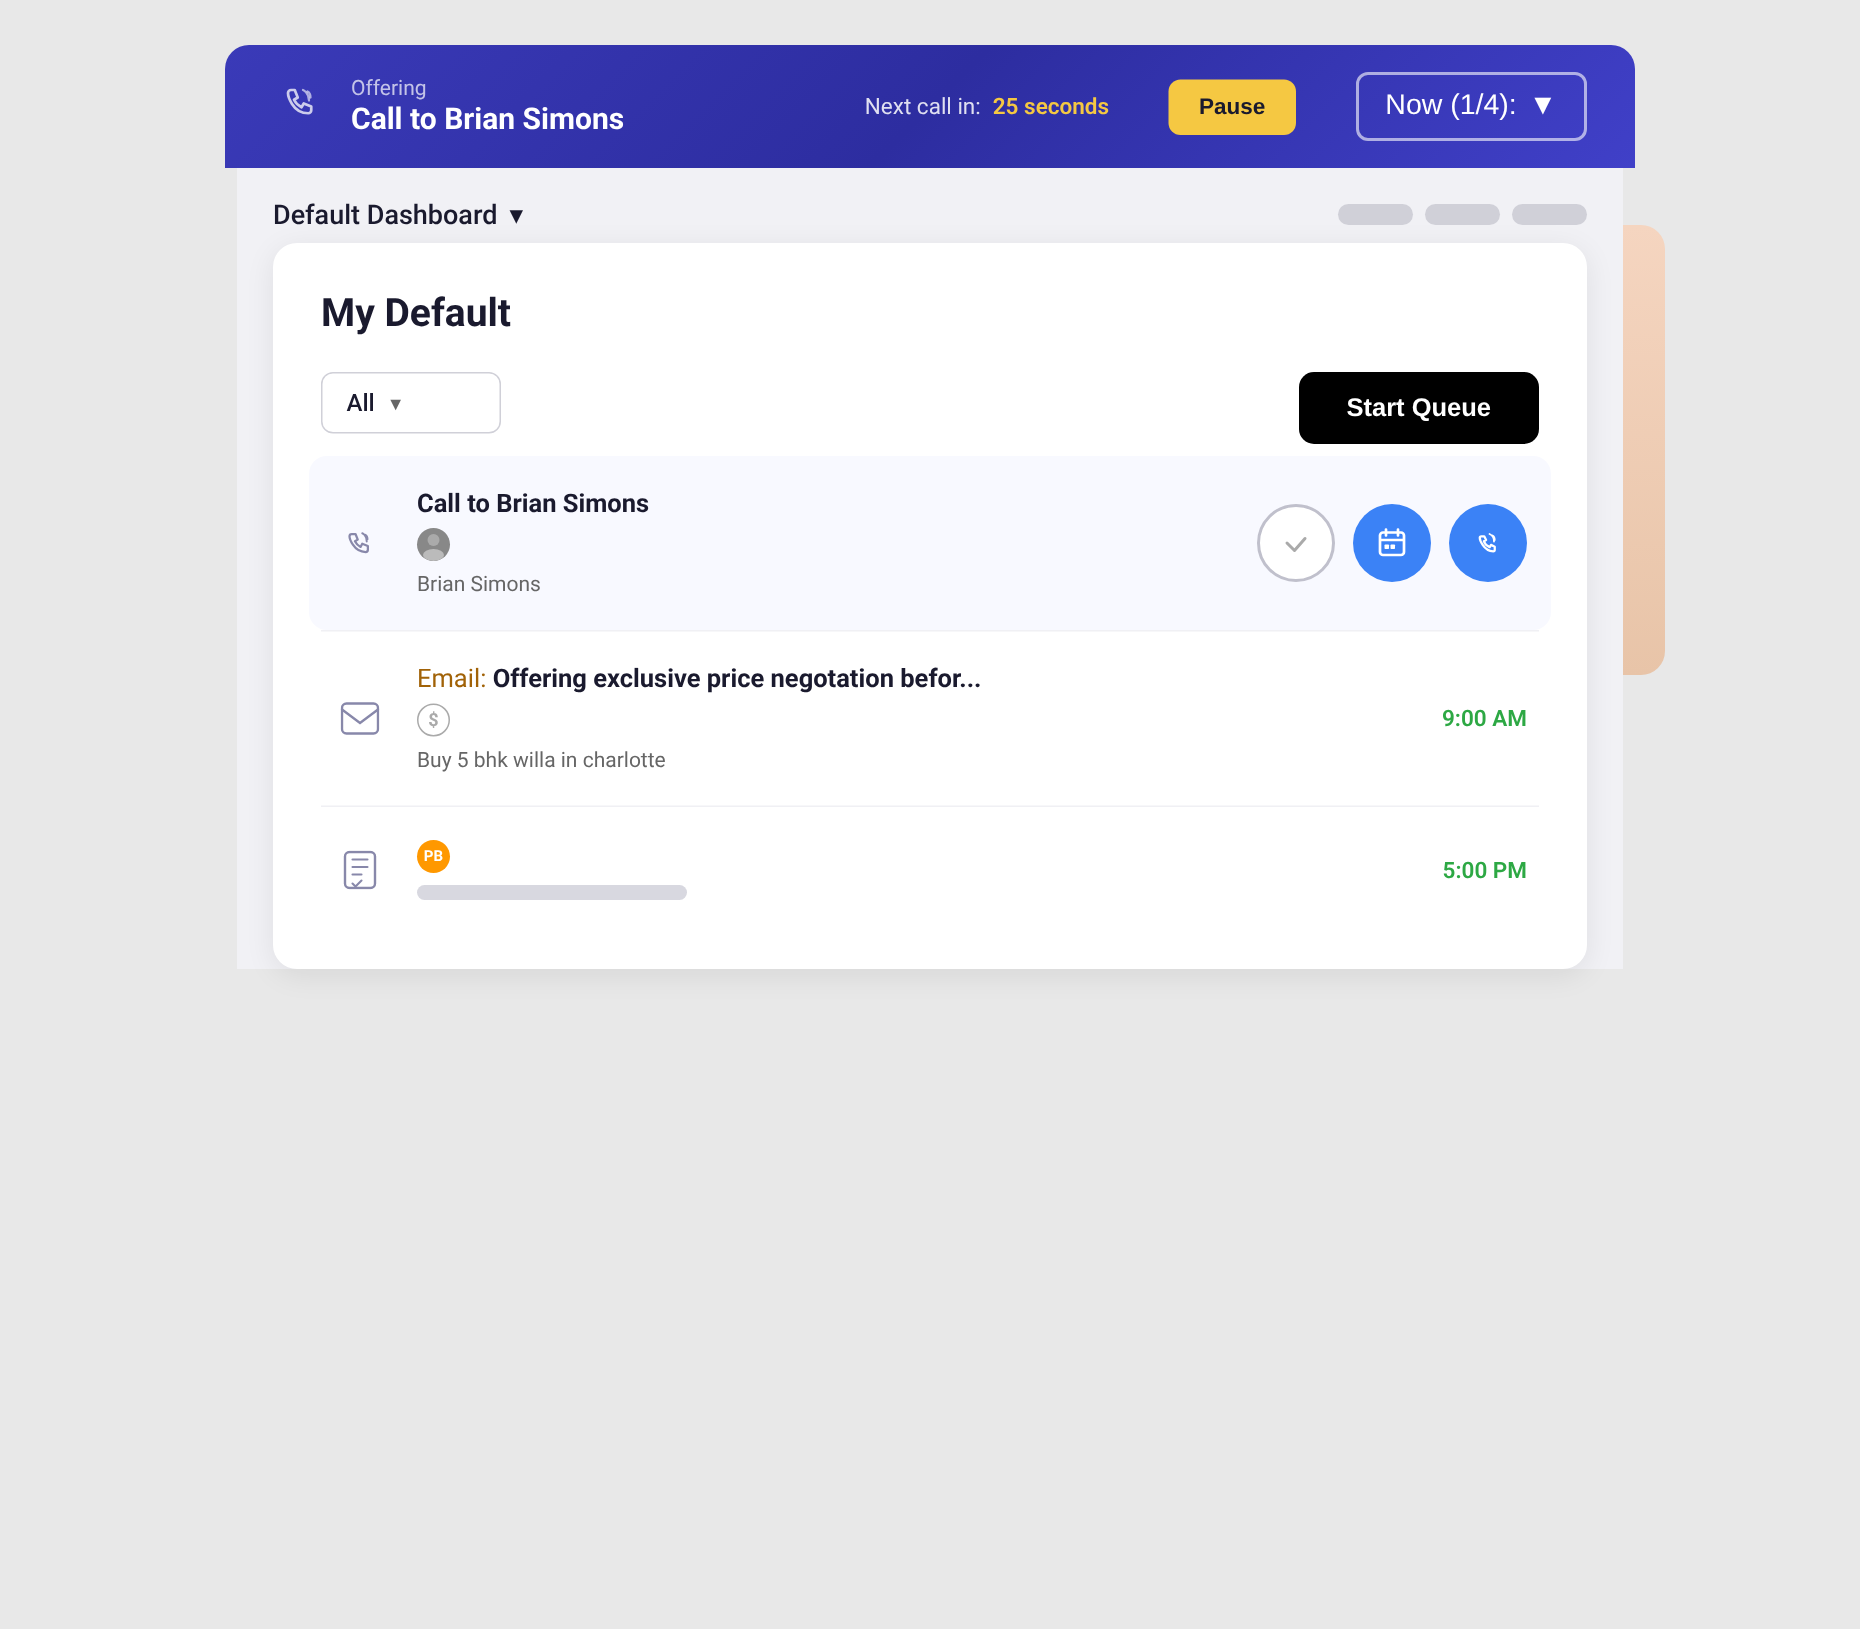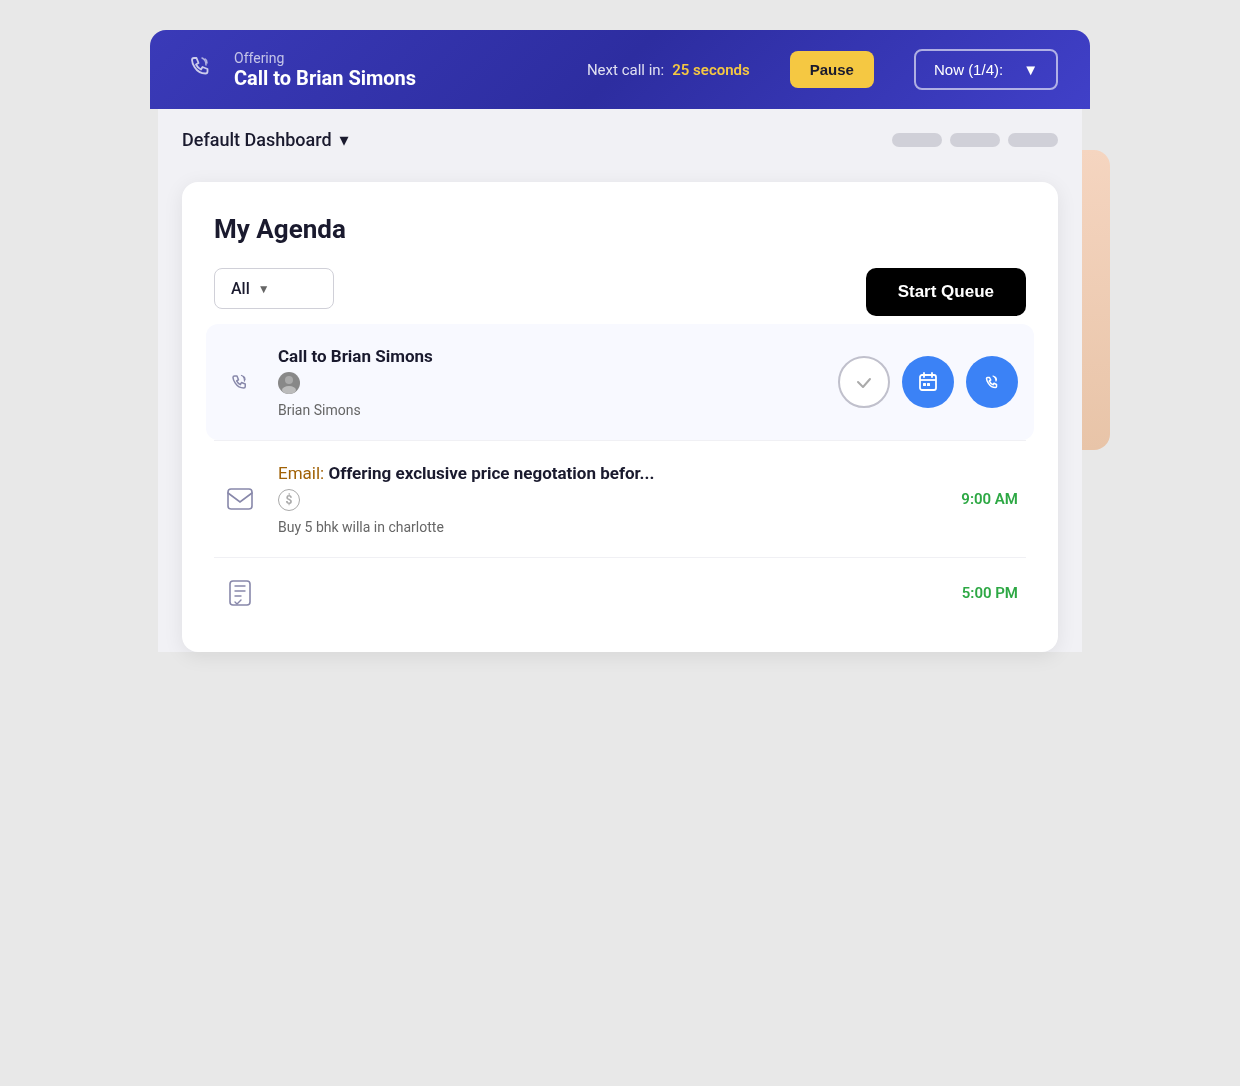--- a/index.html
+++ b/index.html
@@ -78,42 +78,42 @@
       font-weight: 600;
       cursor: pointer;
     }
 
     .now-btn {
       background: transparent;
       color: #ffffff;
       border: 2px solid rgba(255,255,255,0.6);
       border-radius: 8px;
       padding: 10px 18px;
-      font-size: 15px;
+      font-size: 19px;
       font-weight: 500;
       cursor: pointer;
       display: flex;
       align-items: center;
-      gap: 20px;
+      gap: 8px;
     }
 
     
     .dashboard-area {
       background: #f1f1f5;
       border-radius: 0 0 0 0;
       padding: 20px 24px 0 24px;
       margin-left: 8px;
       margin-right: 8px;
     }
 
     .dashboard-header {
       display: flex;
       align-items: center;
       justify-content: space-between;
-      padding-bottom: 32px;
+      padding-bottom: 8px;
     }
 
     .dashboard-title-row {
       display: flex;
       align-items: center;
       gap: 8px;
       font-size: 18px;
       font-weight: 500;
       color: #1a1a2e;
     }
@@ -388,21 +388,21 @@
           <span>▾</span>
         </div>
         <div class="dashboard-dots">
           <div class="dot"></div>
           <div class="dot"></div>
           <div class="dot"></div>
         </div>
       </div>
 
       <div class="main-card">
-        <div class="agenda-title">My Agenda</div>
+        <div class="agenda-title">My Default</div>
 
         <div class="agenda-controls">
           <div class="filter-select">
             <span>All</span>
             <span class="chevron">▼</span>
           </div>
           <button class="start-queue-btn">Start Queue</button>
         </div>
 
         <div class="agenda-list">
@@ -477,20 +477,26 @@
 
           <div class="agenda-item">
             <div class="item-icon-wrap">
               <svg width="24" height="26" viewBox="0 0 24 26" fill="none">
                 <rect x="2" y="1" width="20" height="24" rx="3" stroke="#8888aa" stroke-width="1.6"></rect>
                 <path d="M7 6h10M7 11h10M7 16h6" stroke="#8888aa" stroke-width="1.4" stroke-linecap="round"></path>
                 <path d="M7 22l2 2 4-4" stroke="#8888aa" stroke-width="1.4" stroke-linecap="round" stroke-linejoin="round"></path>
               </svg>
             </div>
             <div class="item-content">
+              <div class="item-sub">
+                <div class="avatar-small avatar-pb">
+                  <span>PB</span>
+                </div>
+                <div class="sub-bar sub-bar-long"></div>
+              </div>
             </div>
             <div class="item-time">5:00 PM</div>
           </div>
 
         </div>
       </div>
     </div>
   </div>
 </div>
 

